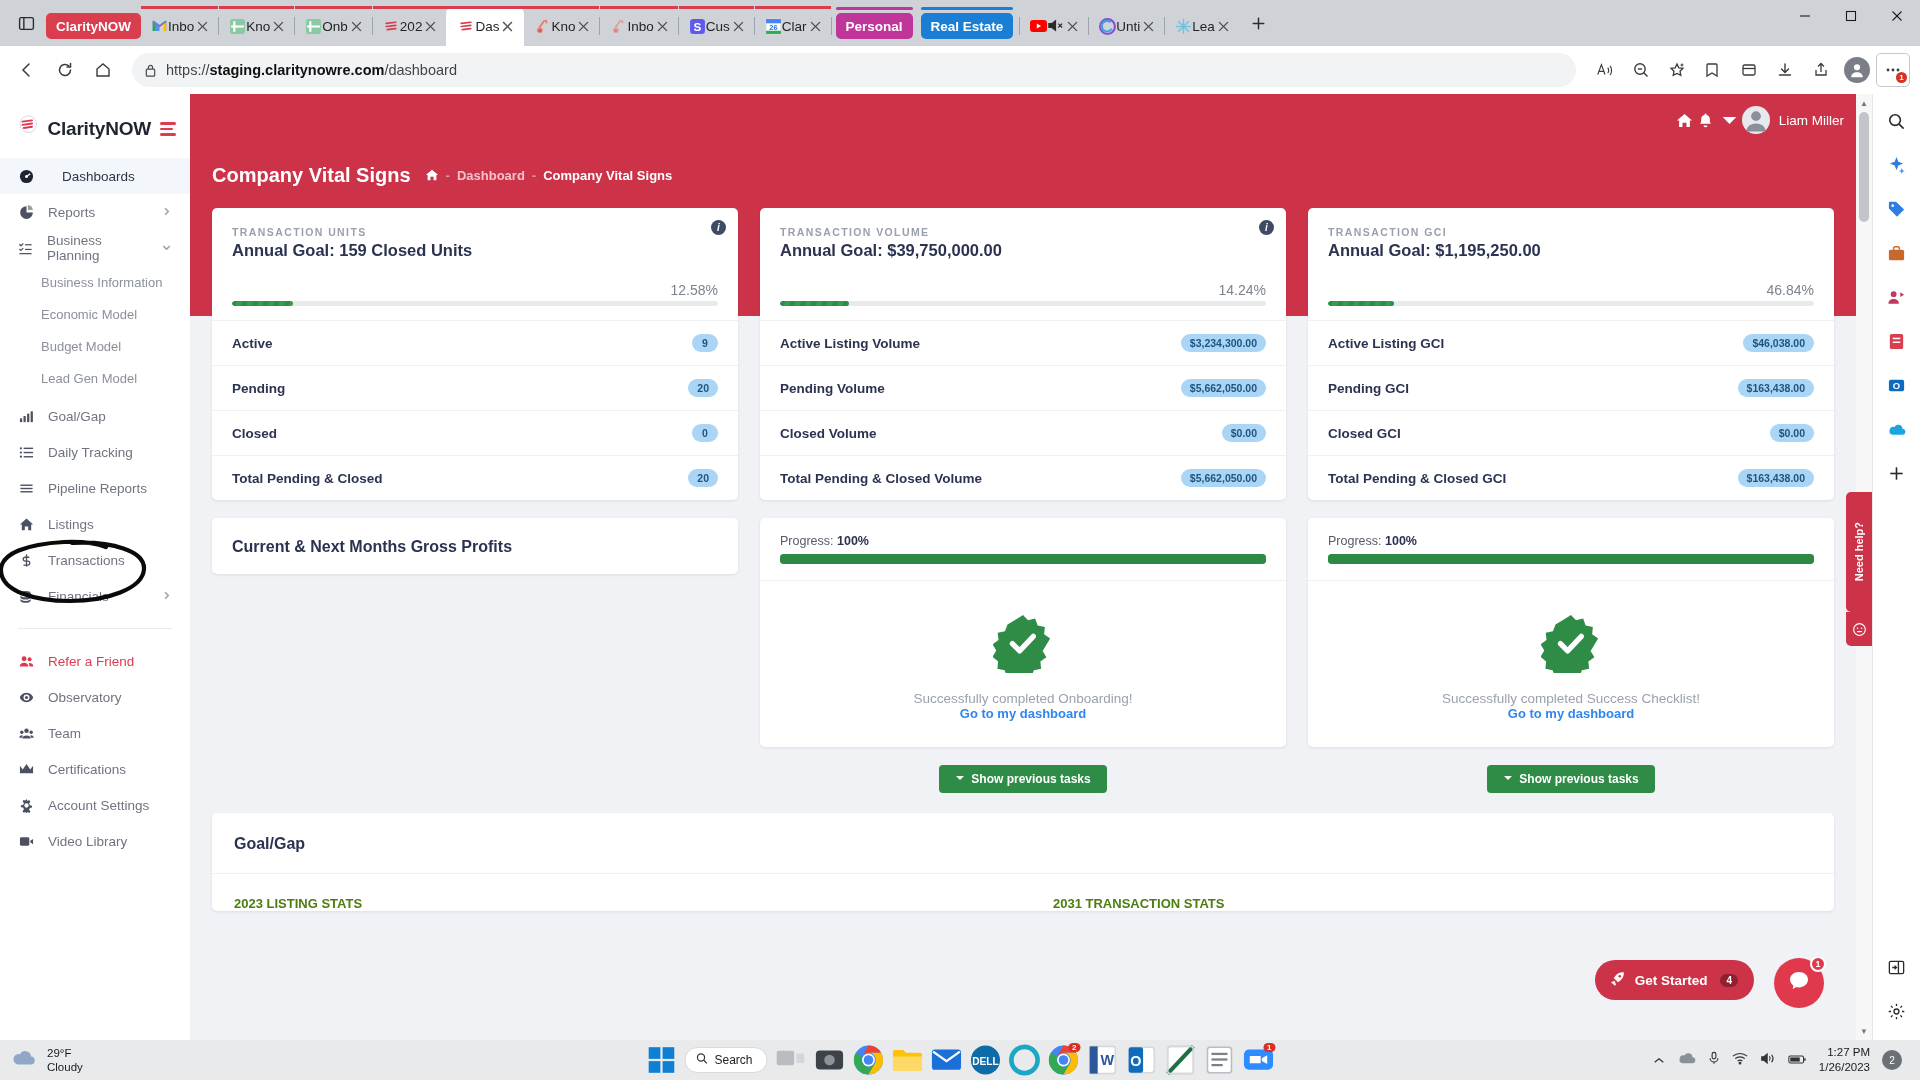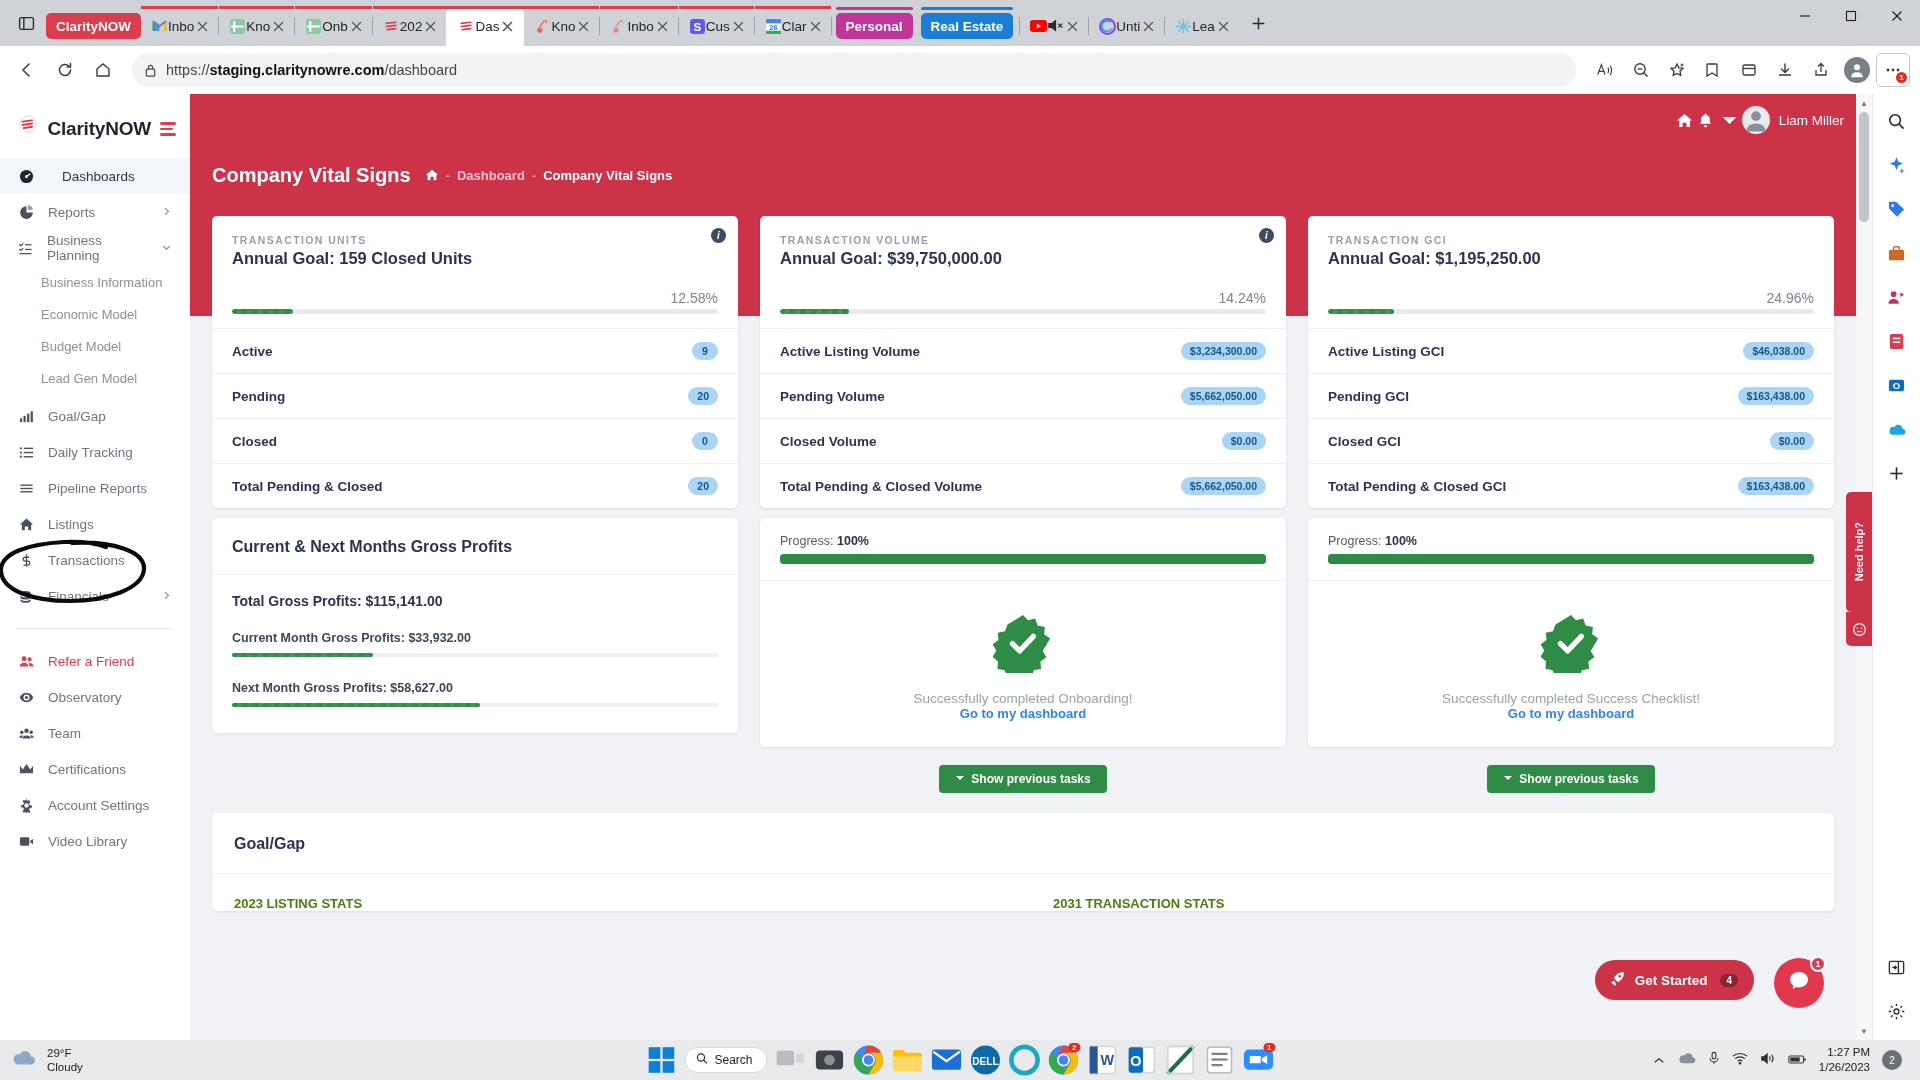--- a/index.html
+++ b/index.html
@@ -834,21 +834,21 @@
           <span class="sep">-</span>
           <span>Dashboard</span>
           <span class="sep">-</span>
           <span class="c-active">Company Vital Signs</span>
         </span>
       </div>
 
       <div class="content">
         <div class="red-bg"></div>
 
-        <div class="row" style="top:12px;">
+        <div class="row" style="top:4px;">
 
           <div class="card">
             <div class="vcard-head">
               <div class="vc-kicker">TRANSACTION UNITS</div>
               <div class="vc-goal">Annual Goal: 159 Closed Units</div>
               <div class="vc-info">i</div>
             </div>
             <div class="vc-pct">12.58%</div>
             <div class="vc-bar">
                 <i style="width:12.58%"></i>
@@ -897,21 +897,21 @@
                 <span>Total Pending &amp; Closed Volume</span>
                 <span class="pill">$5,662,050.00</span>
               </div>
           </div>
 
           <div class="card">
             <div class="vcard-head">
               <div class="vc-kicker">TRANSACTION GCI</div>
               <div class="vc-goal">Annual Goal: $1,195,250.00</div>
             </div>
-            <div class="vc-pct">24.96%</div>
+            <div class="vc-pct">46.84%</div>
             <div class="vc-bar">
                 <i style="width:13.67%"></i>
               </div>
             <div class="vrow">
                 <span>Active Listing GCI</span>
                 <span class="pill">$46,038.00</span>
               </div>
             <div class="vrow">
                 <span>Pending GCI</span>
                 <span class="pill">$163,438.00</span>
@@ -924,31 +924,20 @@
                 <span>Total Pending &amp; Closed GCI</span>
                 <span class="pill">$163,438.00</span>
               </div>
           </div>
         </div>
 
         <div class="row" style="margin-top:22px;align-items:flex-start;">
 
           <div class="card">
             <div class="gp-title">Current &amp; Next Months Gross Profits</div>
-            <div class="gp-body">
-              <div class="gp-total">Total Gross Profits: $115,141.00</div>
-              <div class="gp-lbl">Current Month Gross Profits: $33,932.00</div>
-              <div class="gp-track">
-                  <i style="width:29%"></i>
-                </div>
-              <div class="gp-lbl">Next Month Gross Profits: $58,627.00</div>
-              <div class="gp-track" style="margin-bottom:4px;">
-                  <i style="width:51%"></i>
-                </div>
-            </div>
           </div>
 
           <div style="flex:1;display:flex;flex-direction:column;align-items:center;">
             <div class="card" style="width:100%;">
               <div class="prog-head"><span>Progress:</span> <b>100%</b></div>
               <div class="prog-bar">
                   <i style="width:100%"></i>
                 </div>
               <div class="succ-body">
                 <span>

